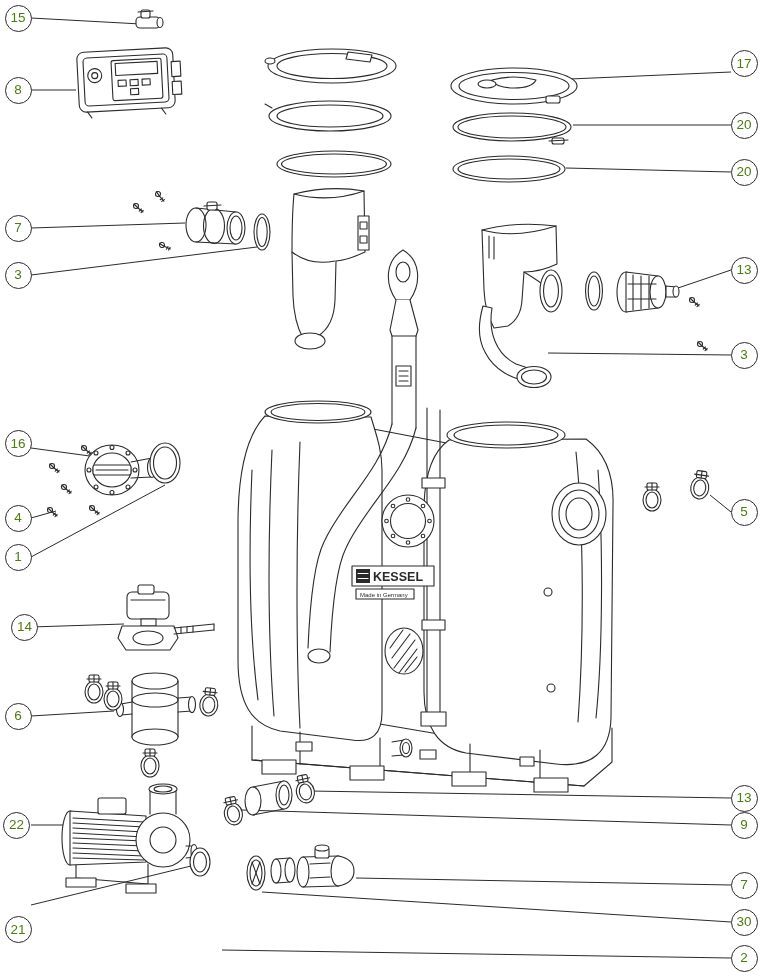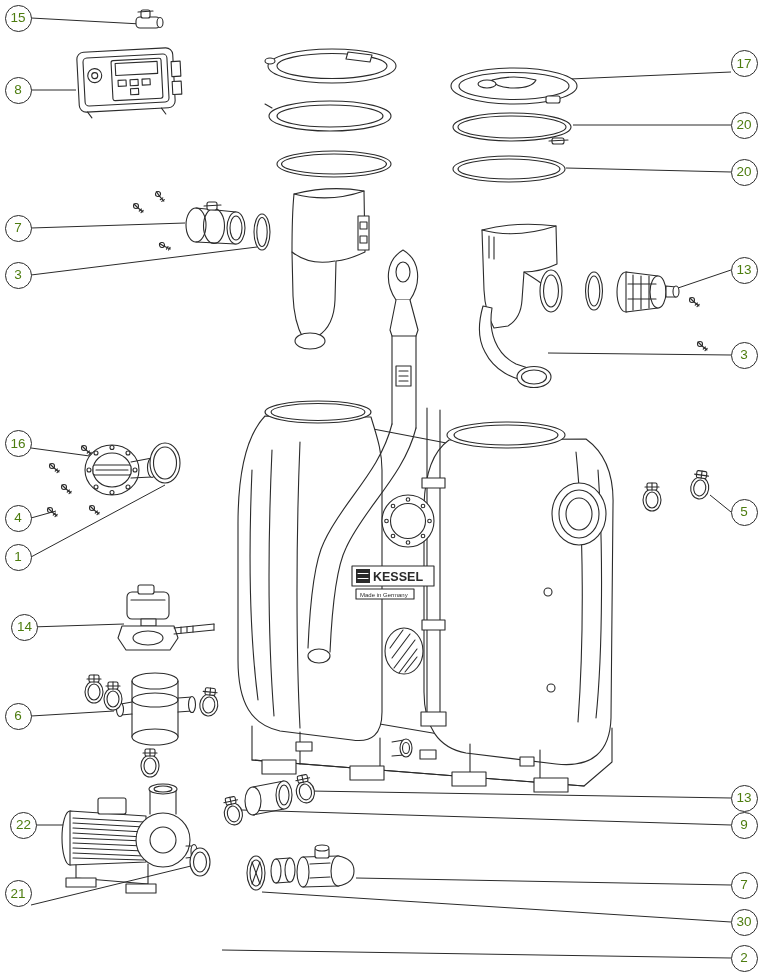--- a/index.html
+++ b/index.html
@@ -431,22 +431,22 @@
 
   <div class="callout" style="left:4.5px;  top:4.5px">15</div>
   <div class="callout" style="left:4.5px;  top:76.5px">8</div>
   <div class="callout" style="left:4.5px;  top:214.5px">7</div>
   <div class="callout" style="left:4.5px;  top:261.5px">3</div>
   <div class="callout" style="left:4.5px;  top:430px">16</div>
   <div class="callout" style="left:4.5px;  top:504.5px">4</div>
   <div class="callout" style="left:4.5px;  top:543.5px">1</div>
   <div class="callout" style="left:11px;  top:613.5px">14</div>
   <div class="callout" style="left:4.5px;  top:702.5px">6</div>
-  <div class="callout" style="left:10px;  top:811.5px">22</div>
-  <div class="callout" style="left:4.5px;  top:880px">21</div>
+  <div class="callout" style="left:3px;  top:811.5px">22</div>
+  <div class="callout" style="left:4.5px;  top:916px">21</div>
   <div class="callout" style="left:730.5px; top:50px">17</div>
   <div class="callout" style="left:730.5px; top:111.5px">20</div>
   <div class="callout" style="left:730.5px; top:158.5px">20</div>
   <div class="callout" style="left:730.5px; top:256.5px">13</div>
   <div class="callout" style="left:730.5px; top:341.5px">3</div>
   <div class="callout" style="left:730.5px; top:498.5px">5</div>
   <div class="callout" style="left:730.5px; top:784.5px">13</div>
   <div class="callout" style="left:730.5px; top:811.5px">9</div>
   <div class="callout" style="left:730.5px; top:871.5px">7</div>
   <div class="callout" style="left:730.5px; top:908.5px">30</div>

